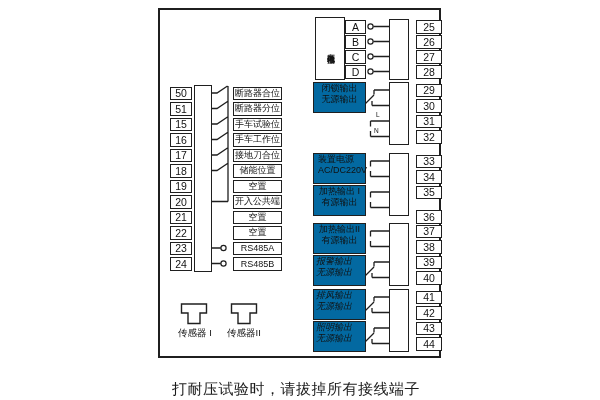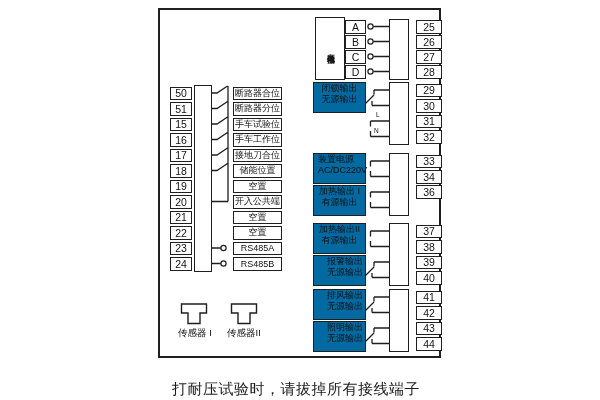--- a/index.html
+++ b/index.html
@@ -16,21 +16,21 @@
   .scrwL{left:194px;width:18px;}
   .scrwR{left:389px;width:20px;}
   .hvbox{position:absolute;left:315px;top:17px;width:30px;height:63px;border:1.5px solid #1f1f1f;
     display:flex;align-items:center;justify-content:center;background:#fff;}
   .vtitle{writing-mode:vertical-rl;text-orientation:upright;font-size:8px;line-height:1;letter-spacing:0.5px;}
   .chbox{left:345px;width:21px;height:13.5px;font-size:10.5px;}
   .glabel{position:absolute;left:313px;width:53px;border:1.5px solid #1f1f1f;background:#0369a1;
     display:flex;flex-direction:column;justify-content:flex-start;font-size:9px;line-height:1.25;white-space:nowrap;}
   .al-c{align-items:center;}
   .al-l{align-items:flex-start;padding-left:4px;}
-  .al-r{align-items:flex-end;padding-right:2px;}
+  .al-r{align-items:flex-end;padding-right:13px;font-style:italic;}
   .wlbl{position:absolute;font-size:6.5px;line-height:1;}
   .senslbl{position:absolute;font-size:9.5px;white-space:nowrap;}
   .note{position:absolute;left:172px;font-size:15px;letter-spacing:0.5px;white-space:nowrap;color:#1a1a1a;}
 </style>
 </head>
 <body>
 
 <div class="canvas">
 
   <div class="outer"></div>
@@ -181,21 +181,21 @@
   <div class="bx numR" style="top:35px">26</div>
   <div class="bx numR" style="top:50px">27</div>
   <div class="bx numR" style="top:65px">28</div>
   <div class="bx numR" style="top:83.5px">29</div>
   <div class="bx numR" style="top:99px">30</div>
   <div class="bx numR" style="top:114.5px">31</div>
   <div class="bx numR" style="top:130px">32</div>
   <div class="bx numR" style="top:154.5px">33</div>
   <div class="bx numR" style="top:170px">34</div>
   <div class="bx numR" style="top:185.5px">35</div>
-  <div class="bx numR" style="top:185px">36</div>
+  <div class="bx numR" style="top:210px">36</div>
   <div class="bx numR" style="top:224.5px">37</div>
   <div class="bx numR" style="top:240px">38</div>
   <div class="bx numR" style="top:255.5px">39</div>
   <div class="bx numR" style="top:271px">40</div>
   <div class="bx numR" style="top:290.5px">41</div>
   <div class="bx numR" style="top:306px">42</div>
   <div class="bx numR" style="top:321.5px">43</div>
   <div class="bx numR" style="top:337px">44</div>
 
   <span class="senslbl" style="left:178px;top:327px">传感器 I</span>

